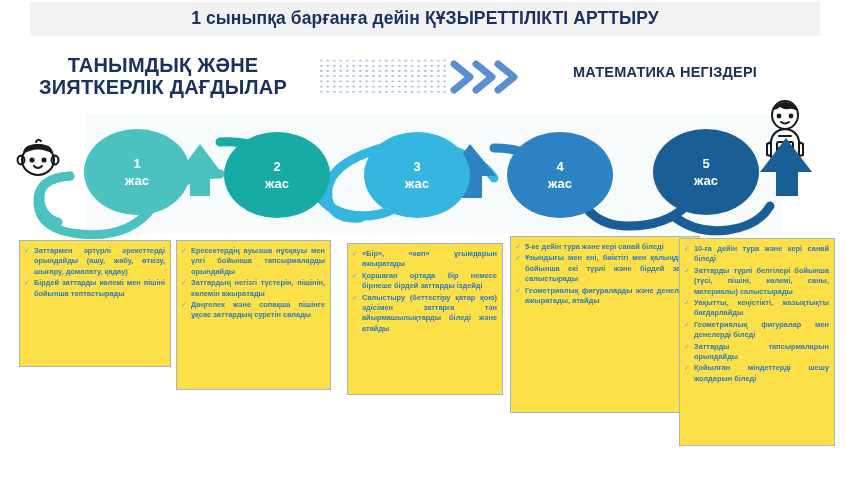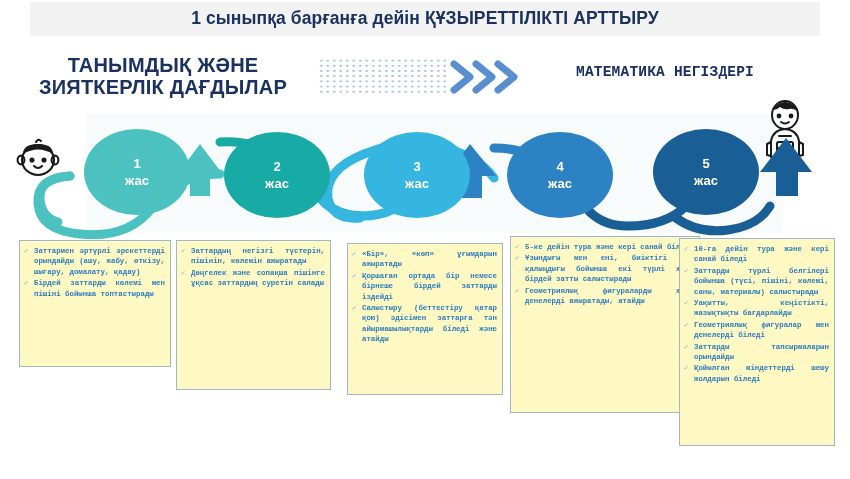--- a/index.html
+++ b/index.html
@@ -27,21 +27,20 @@
   
   .hdr-left{
     position:absolute;left:8px;top:54px;width:310px;
     text-align:center;font-size:20px;font-weight:bold;color:#1b3260;
     line-height:22px;letter-spacing:.2px;
   }
   .hdr-right{
     position:absolute;left:520px;top:64px;width:290px;
     text-align:center;font-size:14.5px;font-weight:bold;color:#1b3260;
     letter-spacing:.2px;
-    font-family:Liberation Mono, monospace;
   }
   .dotgrid{
     position:absolute;left:318px;top:58px;width:128px;height:38px;
     background-image:radial-gradient(#8fb4e0 1px, transparent 1.2px);
     background-size:6.5px 5.2px;
     opacity:.95;
   }
   .chev-wrap{position:absolute;left:448px;top:56px;width:70px;height:42px;}
 
   
@@ -56,25 +55,24 @@
   
   .node-lbl{
     position:absolute;width:110px;text-align:center;color:#ffffff;
     font-size:13px;font-weight:bold;line-height:17px;pointer-events:none;
   }
 
   
   .box{
     position:absolute;
     border:1px solid #9fb6d0;
-    background:#fef9c3;
+    background:#fde047;
     box-sizing:border-box;
     padding:5px 5px 4px 4px;
     overflow:hidden;
-    font-family:Liberation Mono, monospace;
   }
   ul.blist{margin:0;padding:0;list-style:none;}
   ul.blist li{
     position:relative;
     padding-left:10px;
     margin:0 0 1px 0;
     font-size:7.4px;
     line-height:10.4px;
     color:#2b7bbf;
     text-align:justify;
@@ -204,20 +202,21 @@
 
   <div class="box" style="left:19px;top:240px;width:152px;height:127px;">
     <ul class="blist">
       <li>Заттармен әртүрлі әрекеттерді орындайды (ашу, жабу, өткізу, шығару, домалату, қадау)</li>
       <li>Бірдей заттарды көлемі мен пішіні бойынша топтастырады</li>
     </ul>
   </div>
 
   <div class="box" style="left:176px;top:240px;width:155px;height:150px;">
     <ul class="blist">
+      <li>Ересектердің ауызша нұсқауы мен үлгі бойынша тапсырмаларды орындайды</li>
       <li>Заттардың негізгі түстерін, пішінін, көлемін ажыратады</li>
       <li>Дөңгелек және сопақша пішінге ұқсас заттардың суретін салады</li>
     </ul>
   </div>
 
   <div class="box" style="left:347px;top:243px;width:156px;height:152px;">
     <ul class="blist">
       <li>«Бір», «көп» ұғымдарын ажыратады</li>
       <li>Қоршаған ортада бір немесе бірнеше бірдей заттарды іздейді</li>
       <li>Салыстыру (беттестіру қатар қою) әдісімен заттарға тән айырмашылықтарды біледі және атайды</li>

